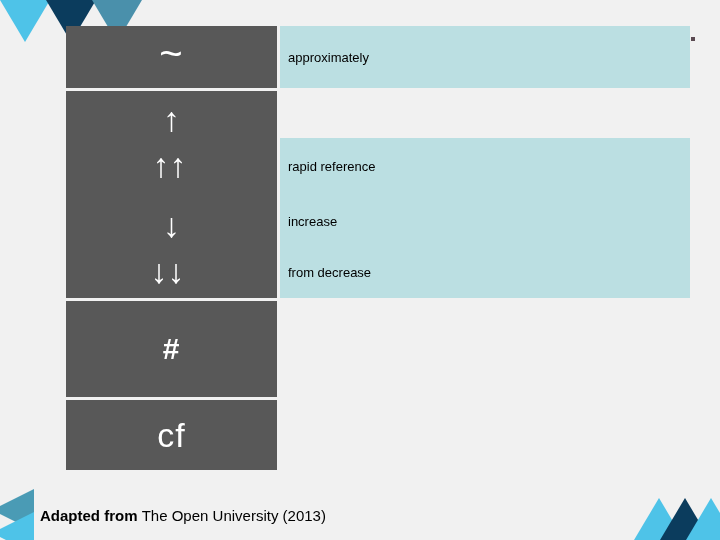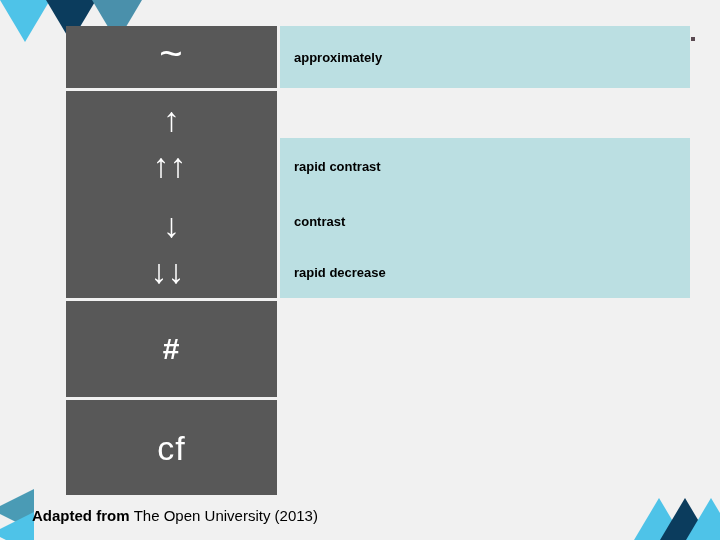--- a/index.html
+++ b/index.html
@@ -76,34 +76,34 @@
     overflow: hidden;
   }
   .cell-meaning {
     flex: 1;
     margin-left: 3px;
     background: #bbdfe2;
     color: #000000;
     display: flex;
     align-items: center;
     box-sizing: border-box;
-    padding-left: 14px;
+    padding-left: 8px;
     font-size: 13px;
-    font-weight: bold;
+    font-weight: normal;
     overflow: hidden;
   }
 
   
   #row-approx       .cell-symbol, #row-approx       .cell-meaning { height: 62px; }
   #row-increase     .cell-symbol, #row-increase     .cell-meaning { height: 47px; }
   #row-rapidinc     .cell-symbol, #row-rapidinc     .cell-meaning { height: 57px; }
   #row-decrease     .cell-symbol, #row-decrease     .cell-meaning { height: 52px; }
   #row-rapiddec     .cell-symbol, #row-rapiddec     .cell-meaning { height: 51px; }
   #row-number       .cell-symbol, #row-number       .cell-meaning { height: 96px; }
-  #row-contrast     .cell-symbol, #row-contrast     .cell-meaning { height: 95px; }
+  #row-contrast     .cell-symbol, #row-contrast     .cell-meaning { height: 70px; }
 
   
   #row-increase, #row-rapidinc, #row-decrease { margin-bottom: 0; }
   #row-rapiddec { margin-bottom: 3px; }
   #row-increase .cell-meaning,
   #row-rapidinc .cell-meaning,
   #row-decrease .cell-meaning,
   #row-rapiddec .cell-meaning { margin-bottom: 0; }
 
   .symbol-glyph {
@@ -120,21 +120,21 @@
 
   
   #sym-increase  { transform: translateY(4px); }
   #sym-rapidinc  { transform: translateY(-2px) translateX(-2px); }
   #sym-decrease  { transform: translateY(4px); }
   #sym-rapiddec  { transform: translateY(-2px) translateX(-4px); }
 
   
   .footer {
     position: absolute;
-    left: 32px;
+    left: 40px;
     top: 507px;
     font-size: 15px;
     font-weight: bold;
     color: #000000;
     white-space: nowrap;
   }
   .footer .src { font-weight: normal; }
 
   
   .speck {
@@ -174,35 +174,35 @@
   <div class="row" id="row-increase">
     <div class="cell-symbol">
       <span class="symbol-glyph symbol-arrow" id="sym-increase">↑</span>
     </div>
   </div>
 
   <div class="row" id="row-rapidinc">
     <div class="cell-symbol">
       <span class="symbol-glyph symbol-arrow" id="sym-rapidinc">↑↑</span>
     </div>
-    <div class="cell-meaning">rapid contrast</div>
+    <div class="cell-meaning">rapid reference</div>
   </div>
 
   <div class="row" id="row-decrease">
     <div class="cell-symbol">
       <span class="symbol-glyph symbol-arrow" id="sym-decrease">↓</span>
     </div>
-    <div class="cell-meaning">contrast</div>
+    <div class="cell-meaning">increase</div>
   </div>
 
   <div class="row" id="row-rapiddec">
     <div class="cell-symbol">
       <span class="symbol-glyph symbol-arrow" id="sym-rapiddec">↓↓</span>
     </div>
-    <div class="cell-meaning">rapid decrease</div>
+    <div class="cell-meaning">from decrease</div>
   </div>
 
   <div class="row" id="row-number">
     <div class="cell-symbol">
       <span class="symbol-glyph symbol-hash">#</span>
     </div>
   </div>
 
   <div class="row" id="row-contrast">
     <div class="cell-symbol">

